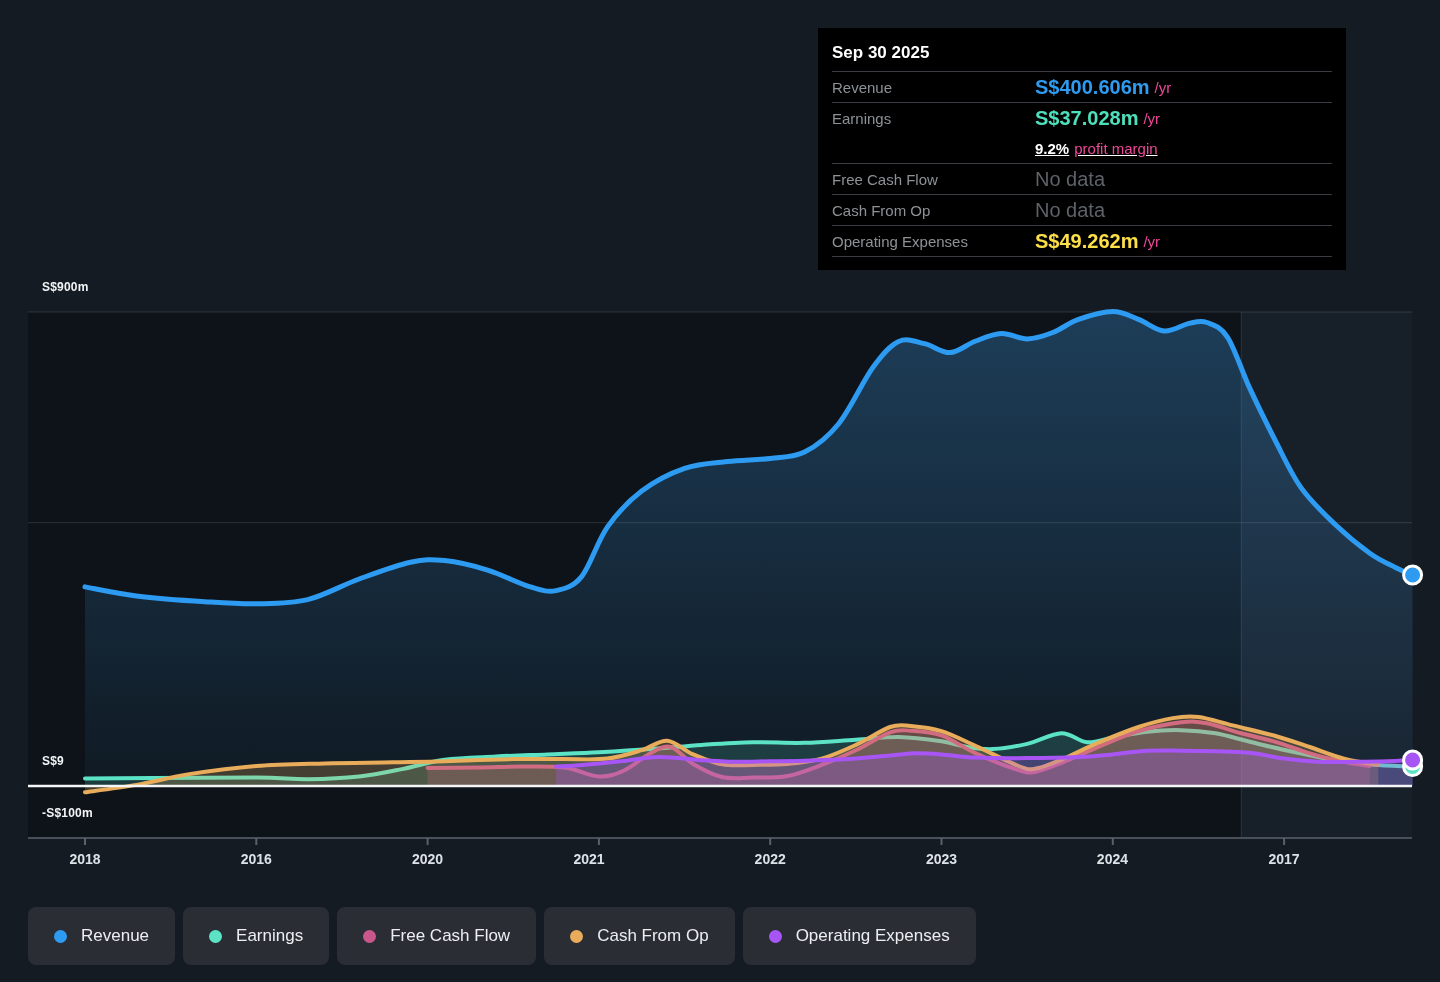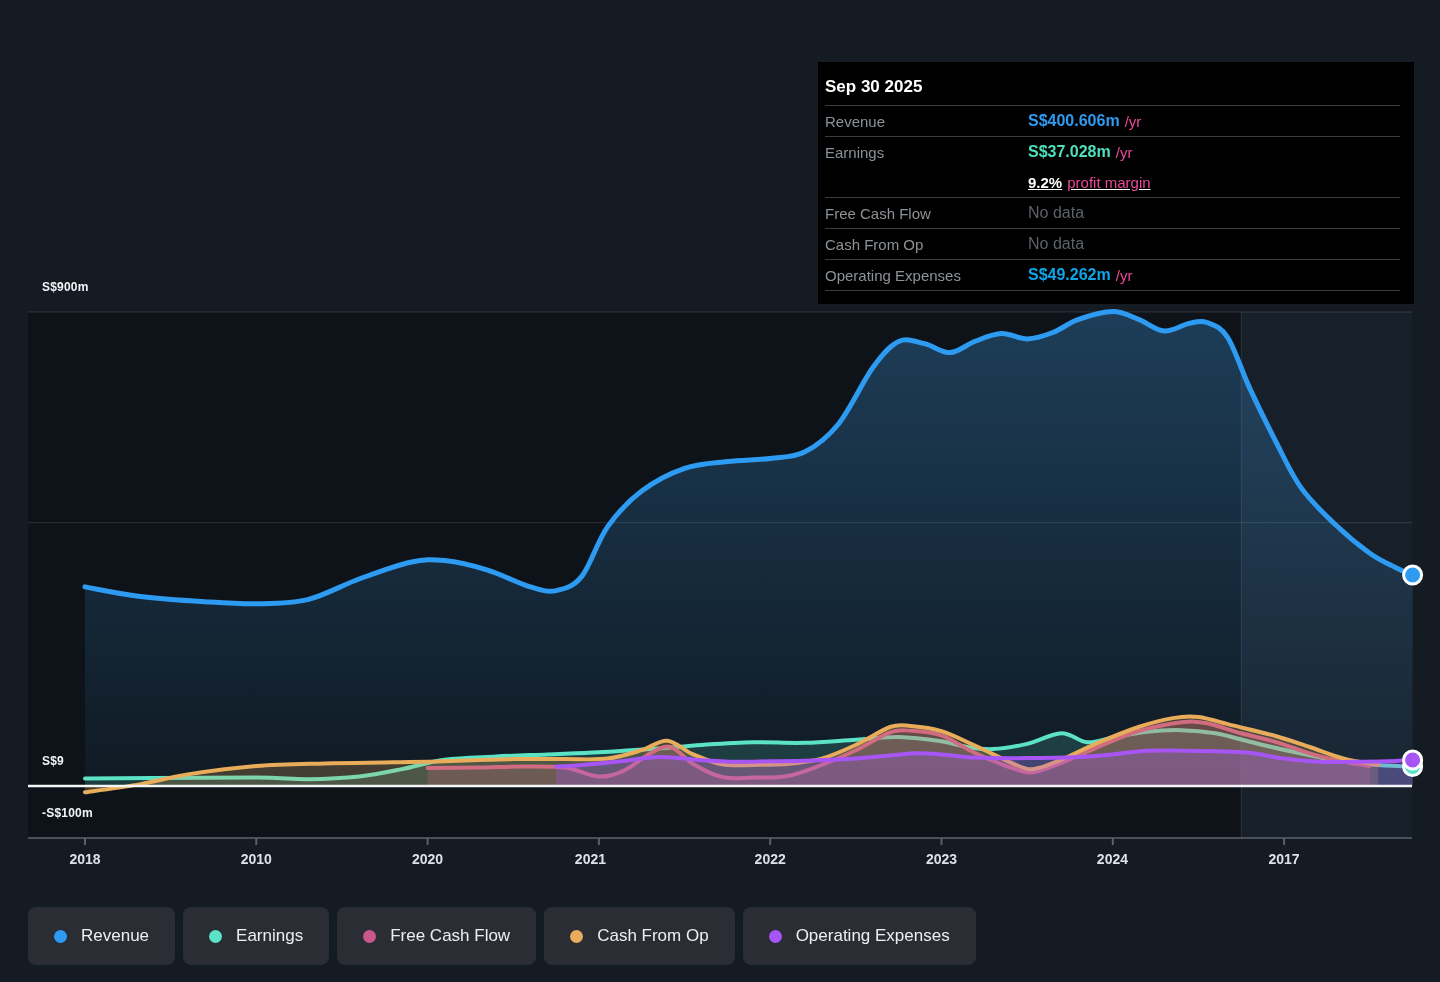--- a/index.html
+++ b/index.html
@@ -5,28 +5,28 @@
   html,body{margin:0;padding:0;background:#151B23;width:1440px;height:982px;overflow:hidden;
     font-family:"Liberation Sans","DejaVu Sans",sans-serif;-webkit-font-smoothing:antialiased;}
   .stage{position:relative;width:1440px;height:982px;}
   svg{position:absolute;left:0;top:0;}
 
   
   .ylab{position:absolute;left:42px;color:#f2f5f7;font-size:12px;font-weight:bold;letter-spacing:.2px;}
   .xlab{position:absolute;top:851px;width:80px;text-align:center;color:#dde2e7;font-size:14px;font-weight:bold;}
 
   
-  .tt{position:absolute;left:818px;top:28px;width:596px;height:242px;background:#000;
-      box-sizing:border-box;padding:6px 14px 0 7px;color:#fff;margin-top:34px;}
+  .tt{position:absolute;left:818px;top:28px;width:528px;height:242px;background:#000;
+      box-sizing:border-box;padding:6px 14px 0 14px;color:#fff;}
   .tt-title{font-size:17px;font-weight:bold;color:#fff;height:37px;display:flex;align-items:center;}
   .tt-row{display:flex;align-items:center;height:30px;border-top:1px solid #3a3d41;}
   .tt-row.nb{border-top:none;text-decoration:underline;}
   .tt-end{border-top:1px solid #3a3d41;height:0;}
   .tt-label{width:203px;flex:0 0 203px;color:#8d9297;font-size:15px;}
-  .tt-value{font-size:16px;font-weight:bold;}
+  .tt-value{font-size:20px;font-weight:bold;}
   .tt-value.dim{color:#5d6268;font-weight:normal;}
   .tt-suffix{color:#ec4899;font-size:15px;margin-left:5px;}
   .tt-pct{color:#fff;font-size:15px;font-weight:bold;}
 
   
   .legend{position:absolute;left:28px;top:907px;display:flex;gap:8px;}
   .pill{height:58px;background:#2a2e34;border-radius:8px;display:flex;align-items:center;
         gap:14px;padding:0 26px;color:#eceef1;font-size:17px;cursor:pointer;}
   .dot{width:13px;height:13px;border-radius:50%;flex:0 0 13px;}
 </style>
@@ -87,23 +87,23 @@
       <circle cx="1412.6" cy="766.5" r="9" fill="#5CE3C5" stroke="#fff" stroke-width="3"></circle>
       <circle cx="1412.6" cy="760.0" r="9" fill="#A855F5" stroke="#fff" stroke-width="3"></circle>
     </svg>
 
   <div class="ylab" style="top:280px">S$900m</div>
   <div class="ylab" style="top:754px">S$9</div>
   <div class="ylab" style="top:806px">-S$100m</div>
 
   <div id="xaxis">
       <div class="xlab" style="left: 45px;">2018</div>
-      <div class="xlab" style="left: 216.3px;">2010</div>
+      <div class="xlab" style="left: 216.3px;">2016</div>
       <div class="xlab" style="left: 387.6px;">2020</div>
-      <div class="xlab" style="left: 526px; text-align: right;">2021</div>
+      <div class="xlab" style="left: 549px;">2021</div>
       <div class="xlab" style="left: 730.2px;">2022</div>
       <div class="xlab" style="left: 901.5px;">2023</div>
       <div class="xlab" style="left: 1048px; text-align: right;">2024</div>
       <div class="xlab" style="left: 1244.1px;">2017</div>
     </div>
 
   <div class="tt">
     <div class="tt-title">Sep 30 2025</div>
     <div class="tt-row">
       <span class="tt-label">Revenue</span>
@@ -125,21 +125,21 @@
       <span class="tt-value dim">No data</span>
       <span class="tt-suffix"></span>
     </div>
     <div class="tt-row">
       <span class="tt-label">Cash From Op</span>
       <span class="tt-value dim">No data</span>
       <span class="tt-suffix"></span>
     </div>
     <div class="tt-row">
       <span class="tt-label">Operating Expenses</span>
-      <span class="tt-value" style="color: #0ea5e9;">S$49.262m</span>
+      <span class="tt-value" style="color: #fde047;">S$49.262m</span>
       <span class="tt-suffix">/yr</span>
     </div>
     <div class="tt-end"></div>
   </div>
 
   <div class="legend">
     <div class="pill">
       <span class="dot" style="background: rgb(46, 155, 242);"></span>
       <span>Revenue</span>
     </div>

